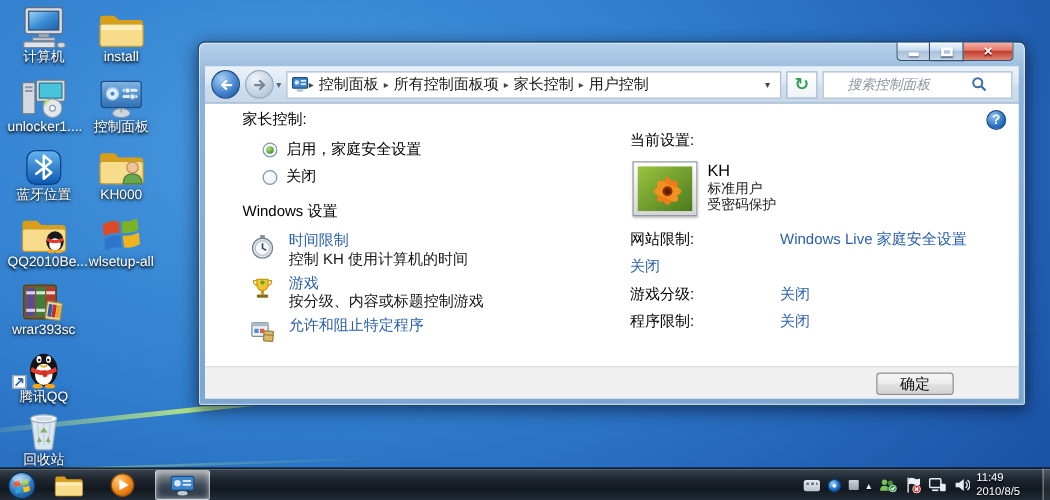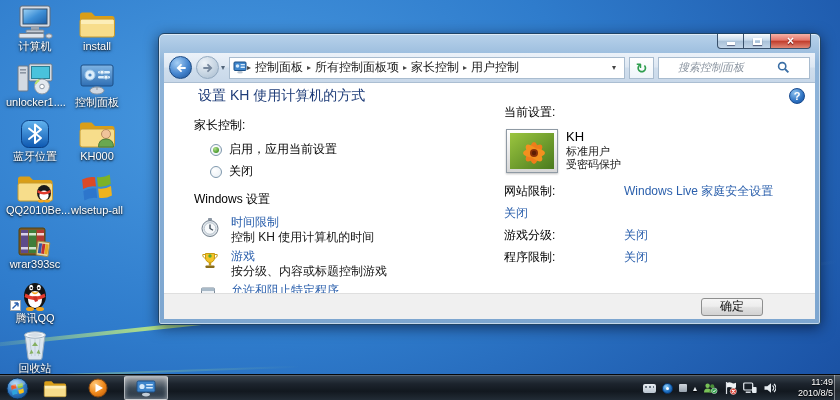--- a/index.html
+++ b/index.html
@@ -51,36 +51,36 @@
 .colR{position:absolute;left:340px;top:21px;width:305px}
 .curh{font-size:12px;margin:0 0 8px}
 .utile{display:flex;gap:8px;margin:2px 0 10px 2px}
 .upic{flex:none;width:52px;height:44px;background:linear-gradient(#fff,#d6d6d6);border:1px solid #8f9aa4;box-shadow:0 1px 2px rgba(0,0,0,.25);padding:3px}
 .uname{font-size:13px;line-height:16px}
 .usub{font-size:11px;line-height:13px;color:#1a1a1a}
 .crow{display:flex;height:22px;font-size:12px}
 .crl{width:120px;flex:none}
 .crv{color:#2a5fac}
 .footer{position:absolute;left:5px;right:5px;bottom:5px;height:26px;background:#f0f0f0;border-top:1px solid #dfdfdf}
-.okb{position:absolute;top:4px;right:52px;width:62px;height:18px;font-size:12px;line-height:14px;font-family:Liberation Mono, monospace;color:#111;background:linear-gradient(#f5f5f5,#ededed 45%,#e0e0e0 55%,#d2d2d2);border:1px solid #8e8f8f;border-radius:3px;padding:0;cursor:pointer}
+.okb{position:absolute;top:4px;right:52px;width:62px;height:18px;font-size:12px;line-height:14px;font-family:Liberation Sans, sans-serif;color:#111;background:linear-gradient(#f5f5f5,#ededed 45%,#e0e0e0 55%,#d2d2d2);border:1px solid #8e8f8f;border-radius:3px;padding:0;cursor:pointer}
 
 .taskbar{position:absolute;left:0;bottom:0;width:840px;height:26px;background:linear-gradient(180deg,#3a4550,#1c242d 35%,#12181f 65%,#222c36);border-top:1px solid #06080b;box-shadow:inset 0 1px 0 rgba(255,255,255,.18)}
 .tbl{position:absolute;left:5px;top:0;height:26px;display:flex;align-items:center;gap:9px}
 .tbtn{width:34px;height:24px;display:flex;align-items:center;justify-content:center;border-radius:2px;cursor:pointer}
 .tbtn.active{width:44px;border:1px solid rgba(255,255,255,.6);background:linear-gradient(rgba(255,255,255,.5),rgba(170,200,225,.28) 50%,rgba(90,120,150,.25));box-shadow:inset 0 0 5px rgba(255,255,255,.5)}
 .orbw{width:24px;height:24px;display:flex;align-items:center;justify-content:center;cursor:pointer}
 .tray{position:absolute;right:64px;top:0;height:26px;display:flex;align-items:center;gap:6px}
 .tico{display:flex;align-items:center;justify-content:center;cursor:pointer}
 .chev{color:#e9eef2;font-size:8px;text-shadow:0 1px 1px #000}
 .kb{width:13px;height:9px;border-radius:2px;background:linear-gradient(#e8edf2,#b9c4cf);position:relative}
 .kb::after{content:"";position:absolute;left:2px;top:2px;right:2px;height:2px;background:repeating-linear-gradient(90deg,#6a7682 0 2px,transparent 2px 4px)}
 .bdot{width:11px;height:11px;border-radius:50%;background:radial-gradient(circle at 35% 30%,#8fd0fa,#1a6cc0 60%,#0c4a92);border:1px solid #0a3c78;position:relative}
 .bdot::after{content:"";position:absolute;left:3px;top:3px;width:3px;height:3px;border-radius:50%;background:#fff}
 .mini{width:8px;height:8px;background:linear-gradient(#cfd6dd,#97a2ad);border-radius:1px}
-.clockbox{position:absolute;right:7px;top:2px;width:52px;text-align:right;color:#fff;font-size:9px;line-height:11px;text-shadow:0 1px 1px #000;cursor:pointer}
+.clockbox{position:absolute;right:7px;top:2px;width:52px;text-align:left;color:#fff;font-size:9px;line-height:11px;text-shadow:0 1px 1px #000;cursor:pointer}
 .showdesk{position:absolute;right:0;top:0;width:6px;height:26px;border-left:1px solid rgba(255,255,255,.4);background:linear-gradient(rgba(255,255,255,.12),rgba(255,255,255,.04));cursor:pointer}
 </style>
 </head>
 <body>
 
 <div class="desktop">
   <div class="streak s1"></div>
   <div class="streak s2"></div>
   <div class="streak s3"></div>
 
@@ -323,25 +323,24 @@
           </span>
       </div>
     </div>
 
     <div class="content">
       <div class="helpb">
           <span>?</span>
         </div>
 
       <div class="colL">
-        <div class="ptitle">设置 KH 使用计算机的方式</div>
         <div class="plabel">家长控制:</div>
         <div class="ropt">
           <span class="rb on"></span>
-          <span>启用，应用当前设置</span>
+          <span>启用，家庭安全设置</span>
         </div>
         <div class="ropt">
           <span class="rb"></span>
           <span>关闭</span>
         </div>
 
         <div class="ghead">Windows 设置</div>
 
         <div class="sitem">
           <span class="sic"><svg width="20" height="20" viewBox="0 0 20 20">

